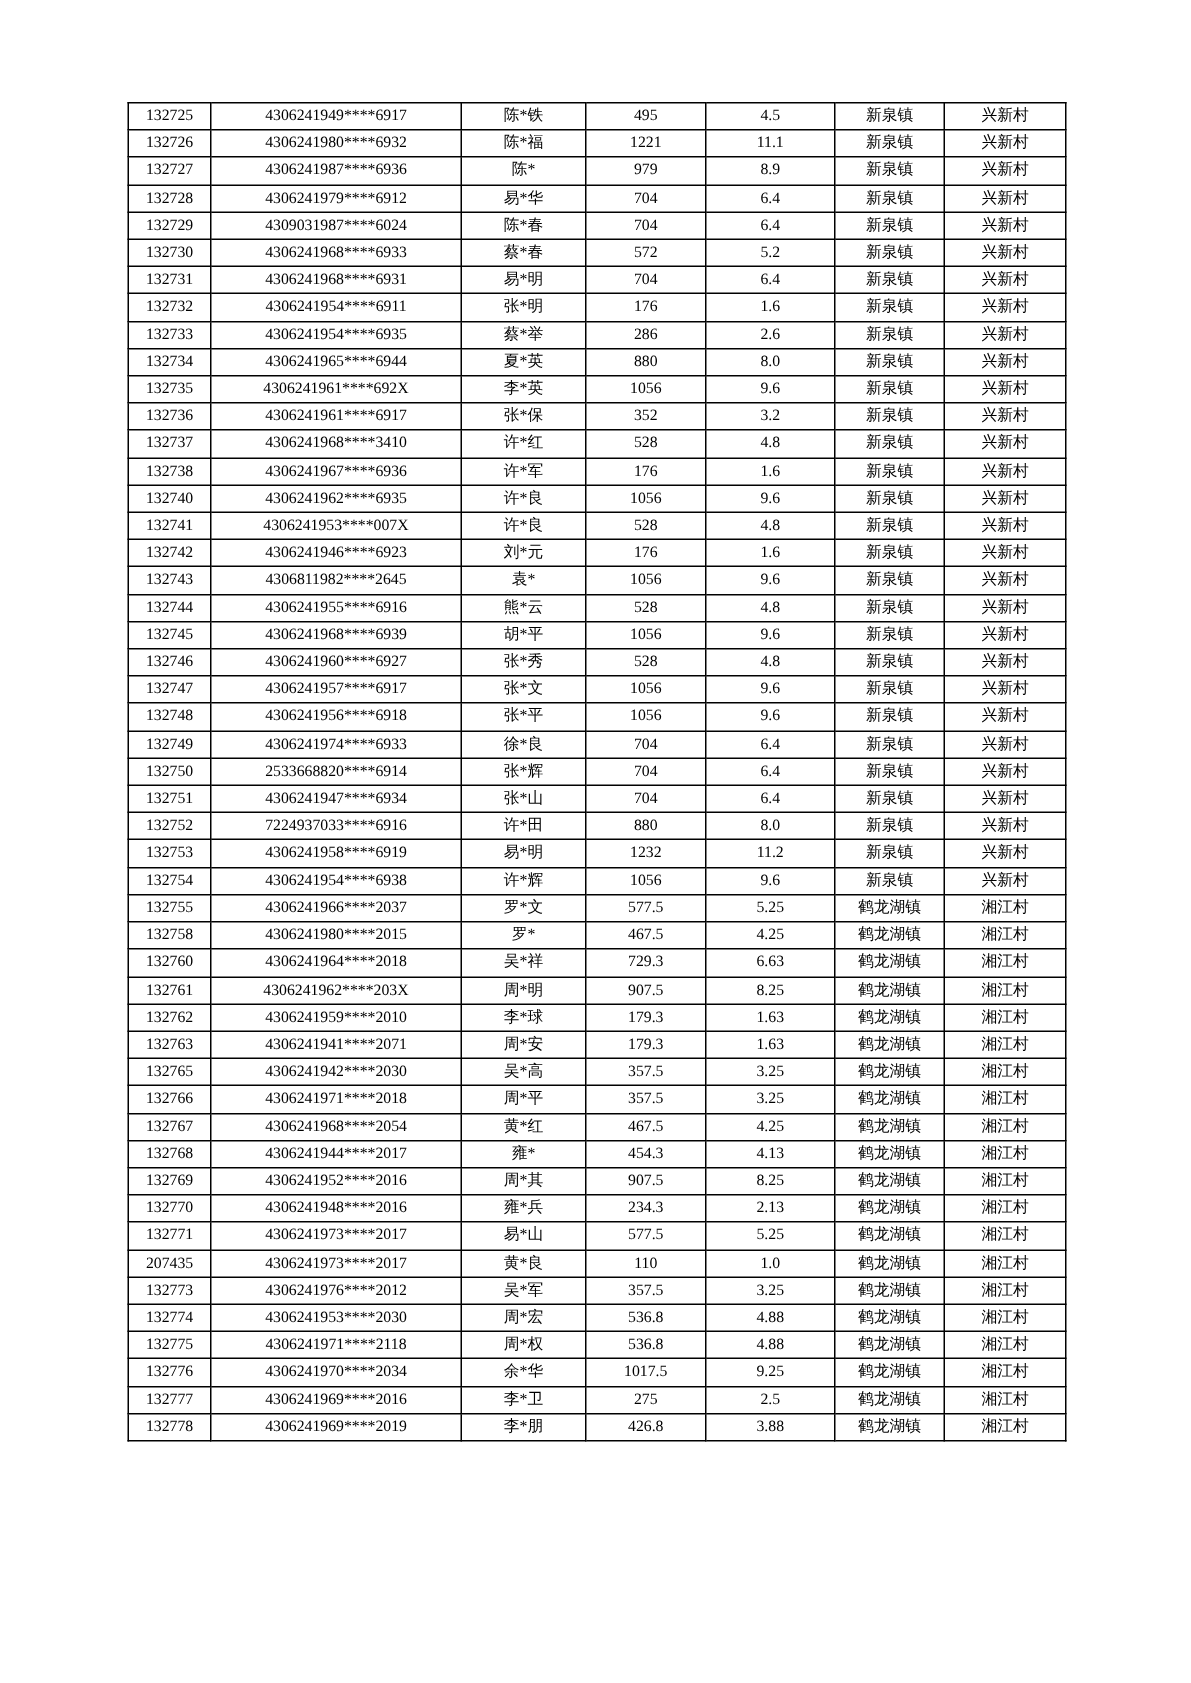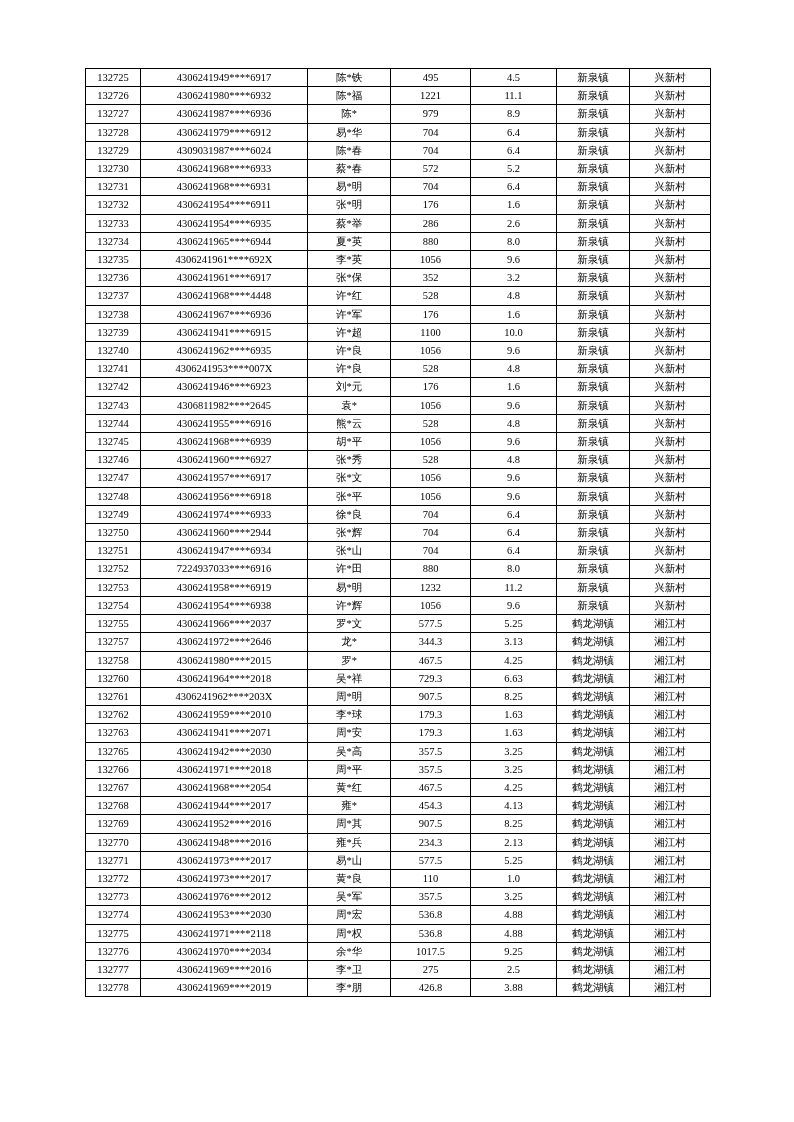--- a/index.html
+++ b/index.html
@@ -155,46 +155,37 @@
           <td>132736</td>
           <td>4306241961****6917</td>
           <td>张*保</td>
           <td>352</td>
           <td>3.2</td>
           <td>新泉镇</td>
           <td>兴新村</td>
         </tr>
         <tr>
           <td>132737</td>
-          <td>4306241968****4448</td>
+          <td>4306241968****3410</td>
           <td>许*红</td>
           <td>528</td>
           <td>4.8</td>
           <td>新泉镇</td>
           <td>兴新村</td>
         </tr>
         <tr>
           <td>132738</td>
           <td>4306241967****6936</td>
           <td>许*军</td>
           <td>176</td>
           <td>1.6</td>
           <td>新泉镇</td>
           <td>兴新村</td>
         </tr>
         <tr>
-          <td>132739</td>
-          <td>4306241941****6915</td>
-          <td>许*超</td>
-          <td>1100</td>
-          <td>10.0</td>
-          <td>新泉镇</td>
-          <td>兴新村</td>
-        </tr>
-        <tr>
           <td>132740</td>
           <td>4306241962****6935</td>
           <td>许*良</td>
           <td>1056</td>
           <td>9.6</td>
           <td>新泉镇</td>
           <td>兴新村</td>
         </tr>
         <tr>
           <td>132741</td>
@@ -272,21 +263,21 @@
           <td>132749</td>
           <td>4306241974****6933</td>
           <td>徐*良</td>
           <td>704</td>
           <td>6.4</td>
           <td>新泉镇</td>
           <td>兴新村</td>
         </tr>
         <tr>
           <td>132750</td>
-          <td>4306241960****2944</td>
+          <td>2533668820****6914</td>
           <td>张*辉</td>
           <td>704</td>
           <td>6.4</td>
           <td>新泉镇</td>
           <td>兴新村</td>
         </tr>
         <tr>
           <td>132751</td>
           <td>4306241947****6934</td>
           <td>张*山</td>
@@ -325,29 +316,20 @@
         <tr>
           <td>132755</td>
           <td>4306241966****2037</td>
           <td>罗*文</td>
           <td>577.5</td>
           <td>5.25</td>
           <td>鹤龙湖镇</td>
           <td>湘江村</td>
         </tr>
         <tr>
-          <td>132757</td>
-          <td>4306241972****2646</td>
-          <td>龙*</td>
-          <td>344.3</td>
-          <td>3.13</td>
-          <td>鹤龙湖镇</td>
-          <td>湘江村</td>
-        </tr>
-        <tr>
           <td>132758</td>
           <td>4306241980****2015</td>
           <td>罗*</td>
           <td>467.5</td>
           <td>4.25</td>
           <td>鹤龙湖镇</td>
           <td>湘江村</td>
         </tr>
         <tr>
           <td>132760</td>
@@ -442,21 +424,21 @@
         <tr>
           <td>132771</td>
           <td>4306241973****2017</td>
           <td>易*山</td>
           <td>577.5</td>
           <td>5.25</td>
           <td>鹤龙湖镇</td>
           <td>湘江村</td>
         </tr>
         <tr>
-          <td>132772</td>
+          <td>207435</td>
           <td>4306241973****2017</td>
           <td>黄*良</td>
           <td>110</td>
           <td>1.0</td>
           <td>鹤龙湖镇</td>
           <td>湘江村</td>
         </tr>
         <tr>
           <td>132773</td>
           <td>4306241976****2012</td>

